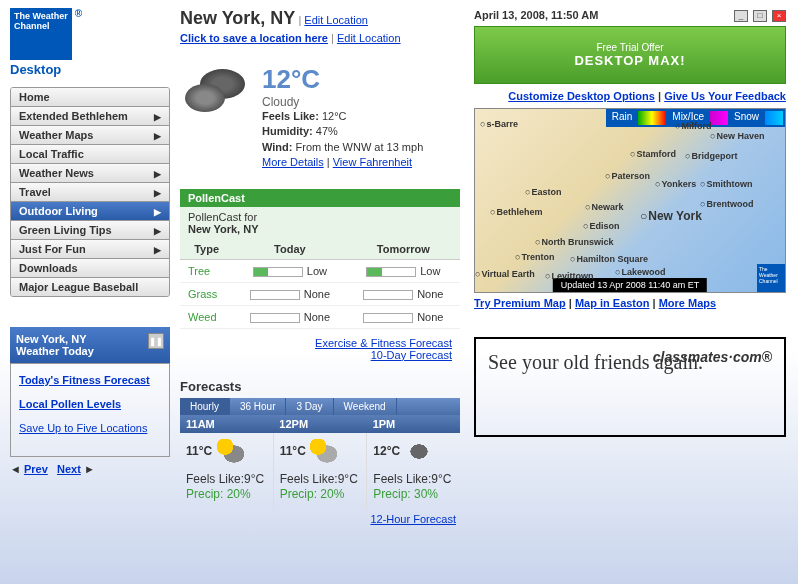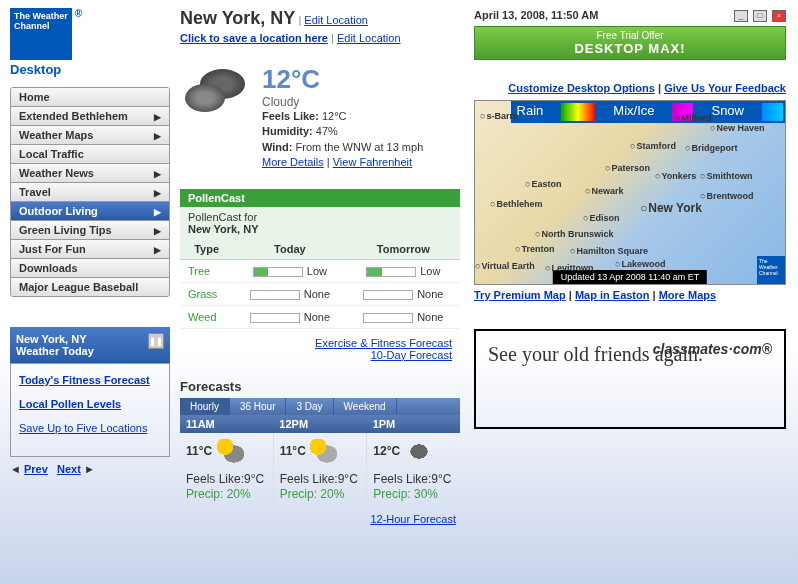--- a/index.html
+++ b/index.html
@@ -52,25 +52,25 @@
 .fc-row{display:flex}
 .fc-cell{flex:1;padding:6px;font-size:12px;line-height:1.3;border-right:1px solid #ddd}
 .fc-cell:last-child{border-right:none}
 .fc-ic{width:30px;height:25px;display:inline-block;vertical-align:middle}
 .fc-lnk{text-align:right;padding:4px;font-size:11px}
 .precip{color:#3a9e3a}
 .right{flex:1;padding:8px 12px 8px 4px}
 .topbar{display:flex;justify-content:space-between;align-items:center;margin-bottom:4px}
 .winbtn{width:14px;height:12px;border:1px solid #666;background:#ddd;display:inline-block;margin-left:2px;font-size:8px;text-align:center;line-height:10px}
 .winbtn.close{background:#e33;color:#fff}
-.trial{background:linear-gradient(#7eca4a,#4a9e2a);color:#fff;text-align:center;padding:3px;font-size:10px;border:1px solid #3a8e1a;margin-bottom:22px}
+.trial{background:linear-gradient(#7eca4a,#4a9e2a);color:#fff;text-align:center;padding:15px;font-size:10px;border:1px solid #3a8e1a;margin-bottom:6px}
 .trial b{font-size:13px;letter-spacing:1px}
 .rlinks{text-align:right;font-size:11px;font-weight:bold;margin-bottom:6px}
 .map{border:1px solid #888;height:185px;background:linear-gradient(135deg,#f4e8c8 0%,#e8d8a8 40%,#a8c8e8 60%,#88b8e8 100%);position:relative;overflow:hidden}
-.maplegend{position:absolute;top:0;right:0;background:#0057b8;color:#fff;font-size:13px;padding:2px;display:flex;gap:14px}
+.maplegend{position:absolute;top:0;right:0;background:#0057b8;color:#fff;font-size:10px;padding:2px;display:flex;gap:2px}
 .maplegend span{padding:0 4px}
 .rain{background:linear-gradient(90deg,#0a0,#ff0,#f00)}
 .mix{background:linear-gradient(90deg,#c0c,#f0f)}
 .snow{background:linear-gradient(90deg,#08f,#0cf)}
 .mapcity{position:absolute;font-size:9px;font-weight:bold}
 .mapcity::before{content:"○";margin-right:1px}
 .mapupd{position:absolute;bottom:0;left:50%;transform:translateX(-50%);background:#000;color:#fff;font-size:9px;padding:2px 8px}
 .maptwc{position:absolute;bottom:0;right:0;width:28px;height:28px;background:#0057b8;color:#fff;font-size:5px;padding:2px}
 .maplinks{font-size:11px;font-weight:bold;margin-top:4px}
 .ad{border:2px solid #000;margin-top:28px;height:100px;padding:12px;position:relative}
@@ -263,21 +263,21 @@
   <div class="maptwc">The Weather Channel</div>
  <div class="mapcity" style="left: 5px; top: 10px;">s-Barre</div>
         <div class="mapcity" style="left: 200px; top: 12px;">Milford</div>
         <div class="mapcity" style="left: 235px; top: 22px;">New Haven</div>
         <div class="mapcity" style="left: 155px; top: 40px;">Stamford</div>
         <div class="mapcity" style="left: 210px; top: 42px;">Bridgeport</div>
         <div class="mapcity" style="left: 130px; top: 62px;">Paterson</div>
         <div class="mapcity" style="left: 180px; top: 70px;">Yonkers</div>
         <div class="mapcity" style="left: 225px; top: 70px;">Smithtown</div>
         <div class="mapcity" style="left: 50px; top: 78px;">Easton</div>
-        <div class="mapcity" style="left: 110px; top: 85px;">Newark</div>
+        <div class="mapcity" style="left: 110px; top: 93px;">Newark</div>
         <div class="mapcity" style="left: 225px; top: 90px;">Brentwood</div>
         <div class="mapcity" style="left: 15px; top: 98px;">Bethlehem</div>
         <div class="mapcity" style="left: 108px; top: 112px;">Edison</div>
         <div class="mapcity" style="left: 165px; top: 100px; font-size: 12px;">New York</div>
         <div class="mapcity" style="left: 60px; top: 128px;">North Brunswick</div>
         <div class="mapcity" style="left: 40px; top: 143px;">Trenton</div>
         <div class="mapcity" style="left: 95px; top: 145px;">Hamilton Square</div>
         <div class="mapcity" style="left: 140px; top: 158px;">Lakewood</div>
         <div class="mapcity" style="left: 0px; top: 160px;">Virtual Earth</div>
         <div class="mapcity" style="left: 70px; top: 162px;">Levittown</div>

